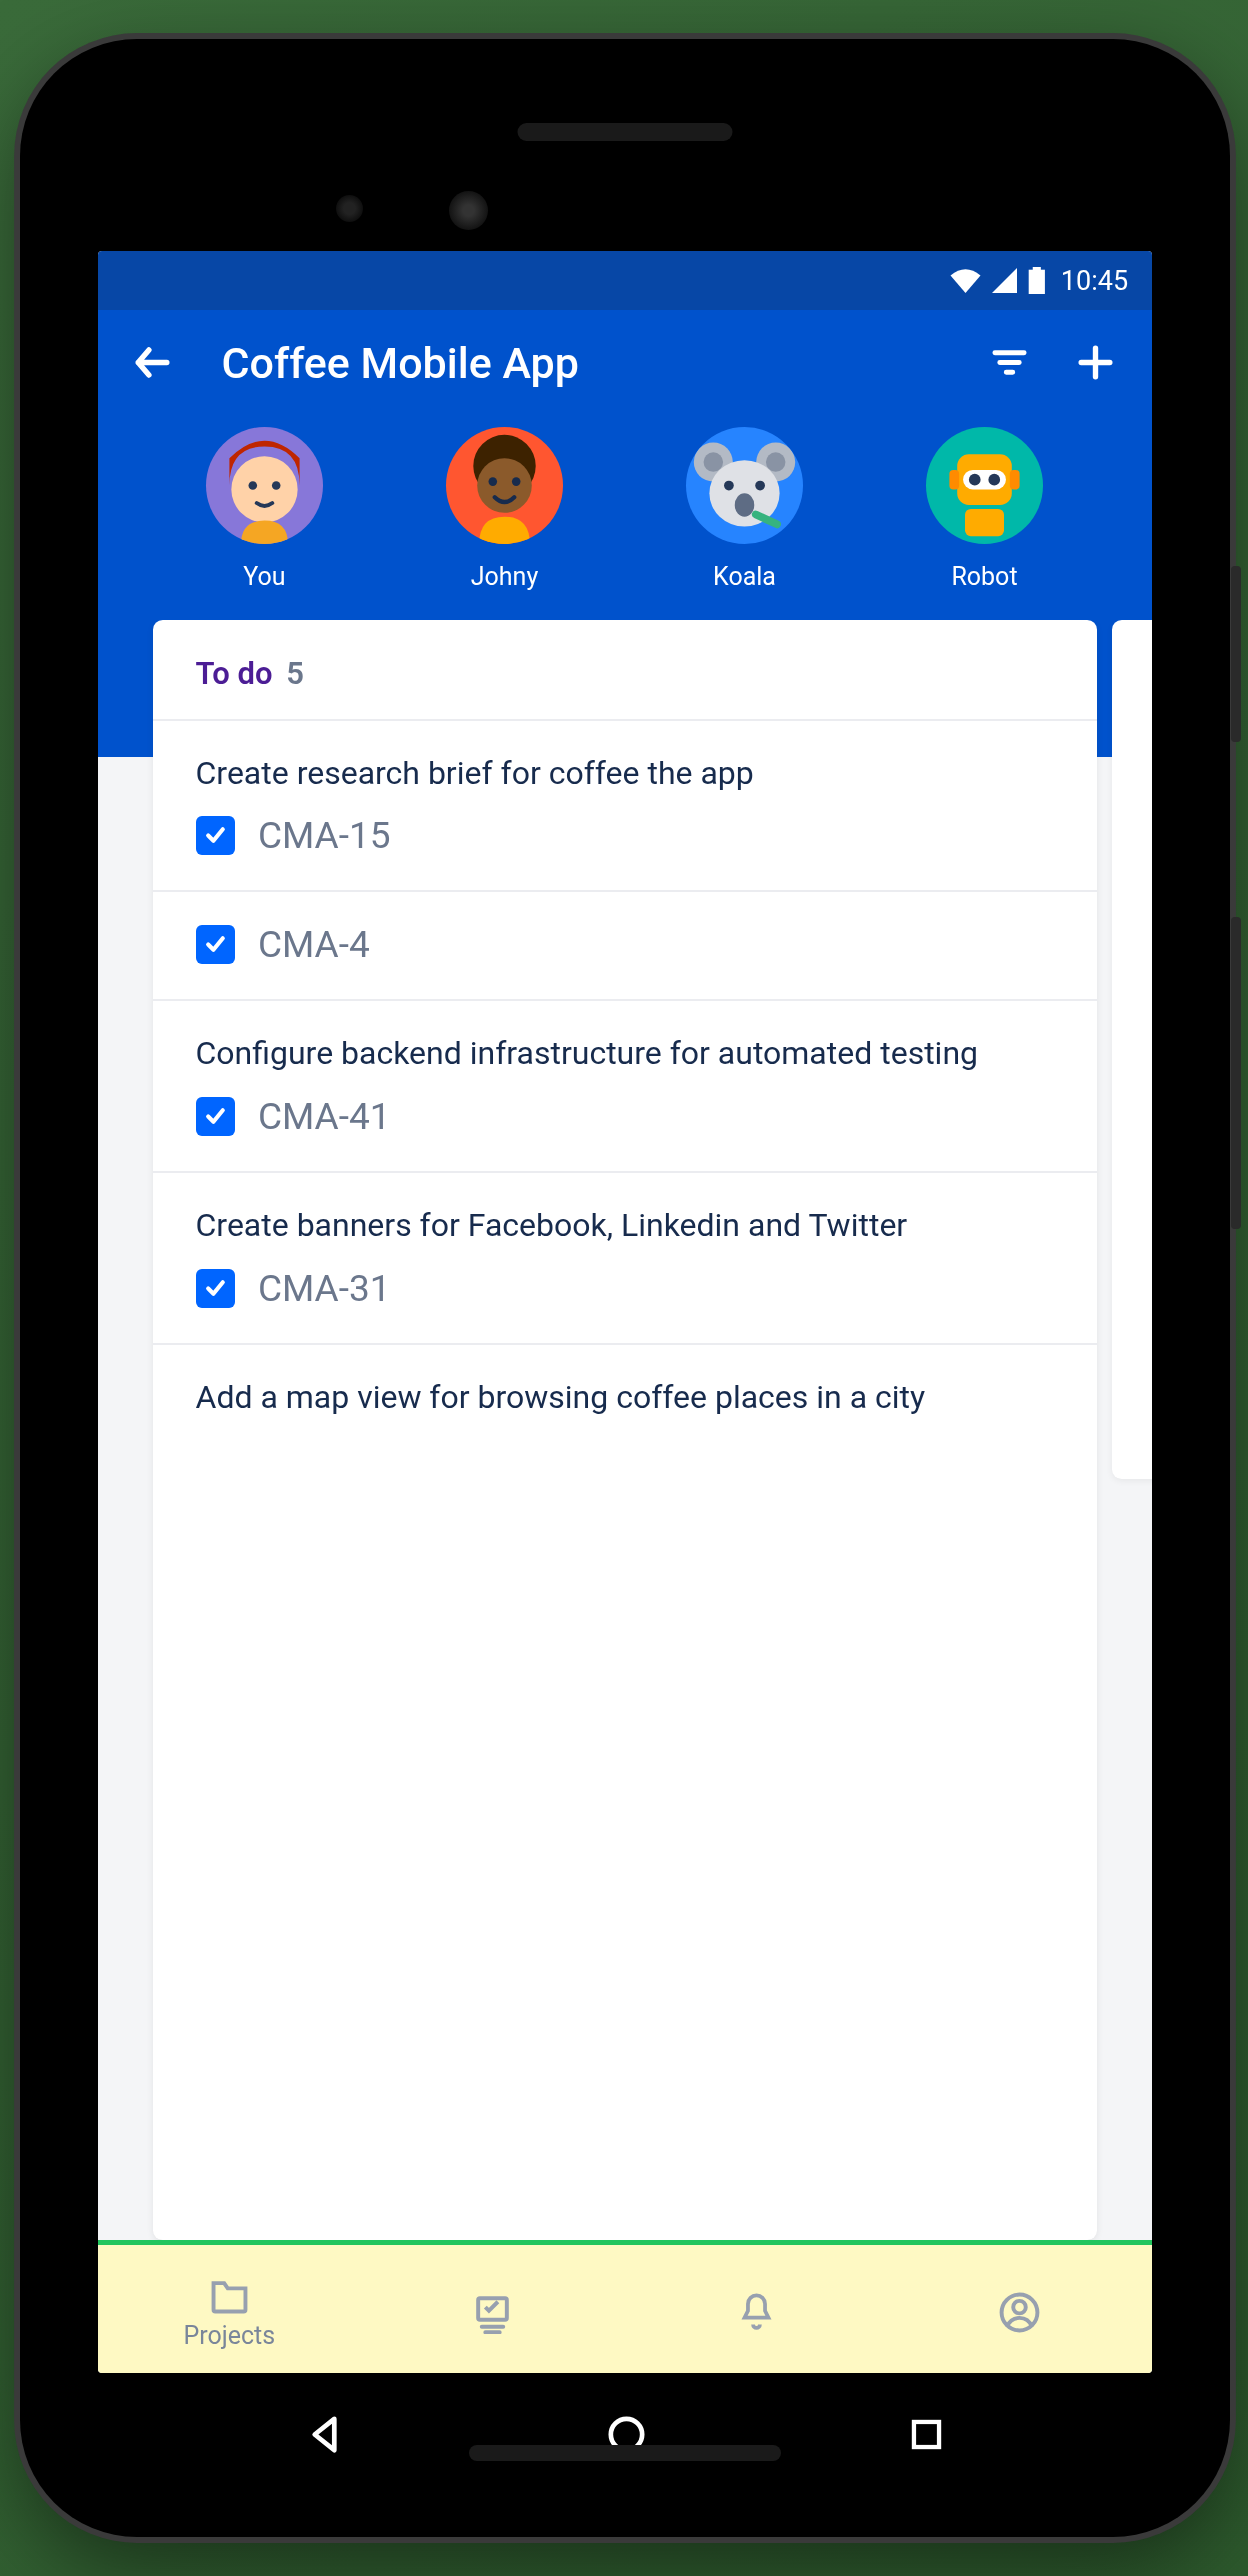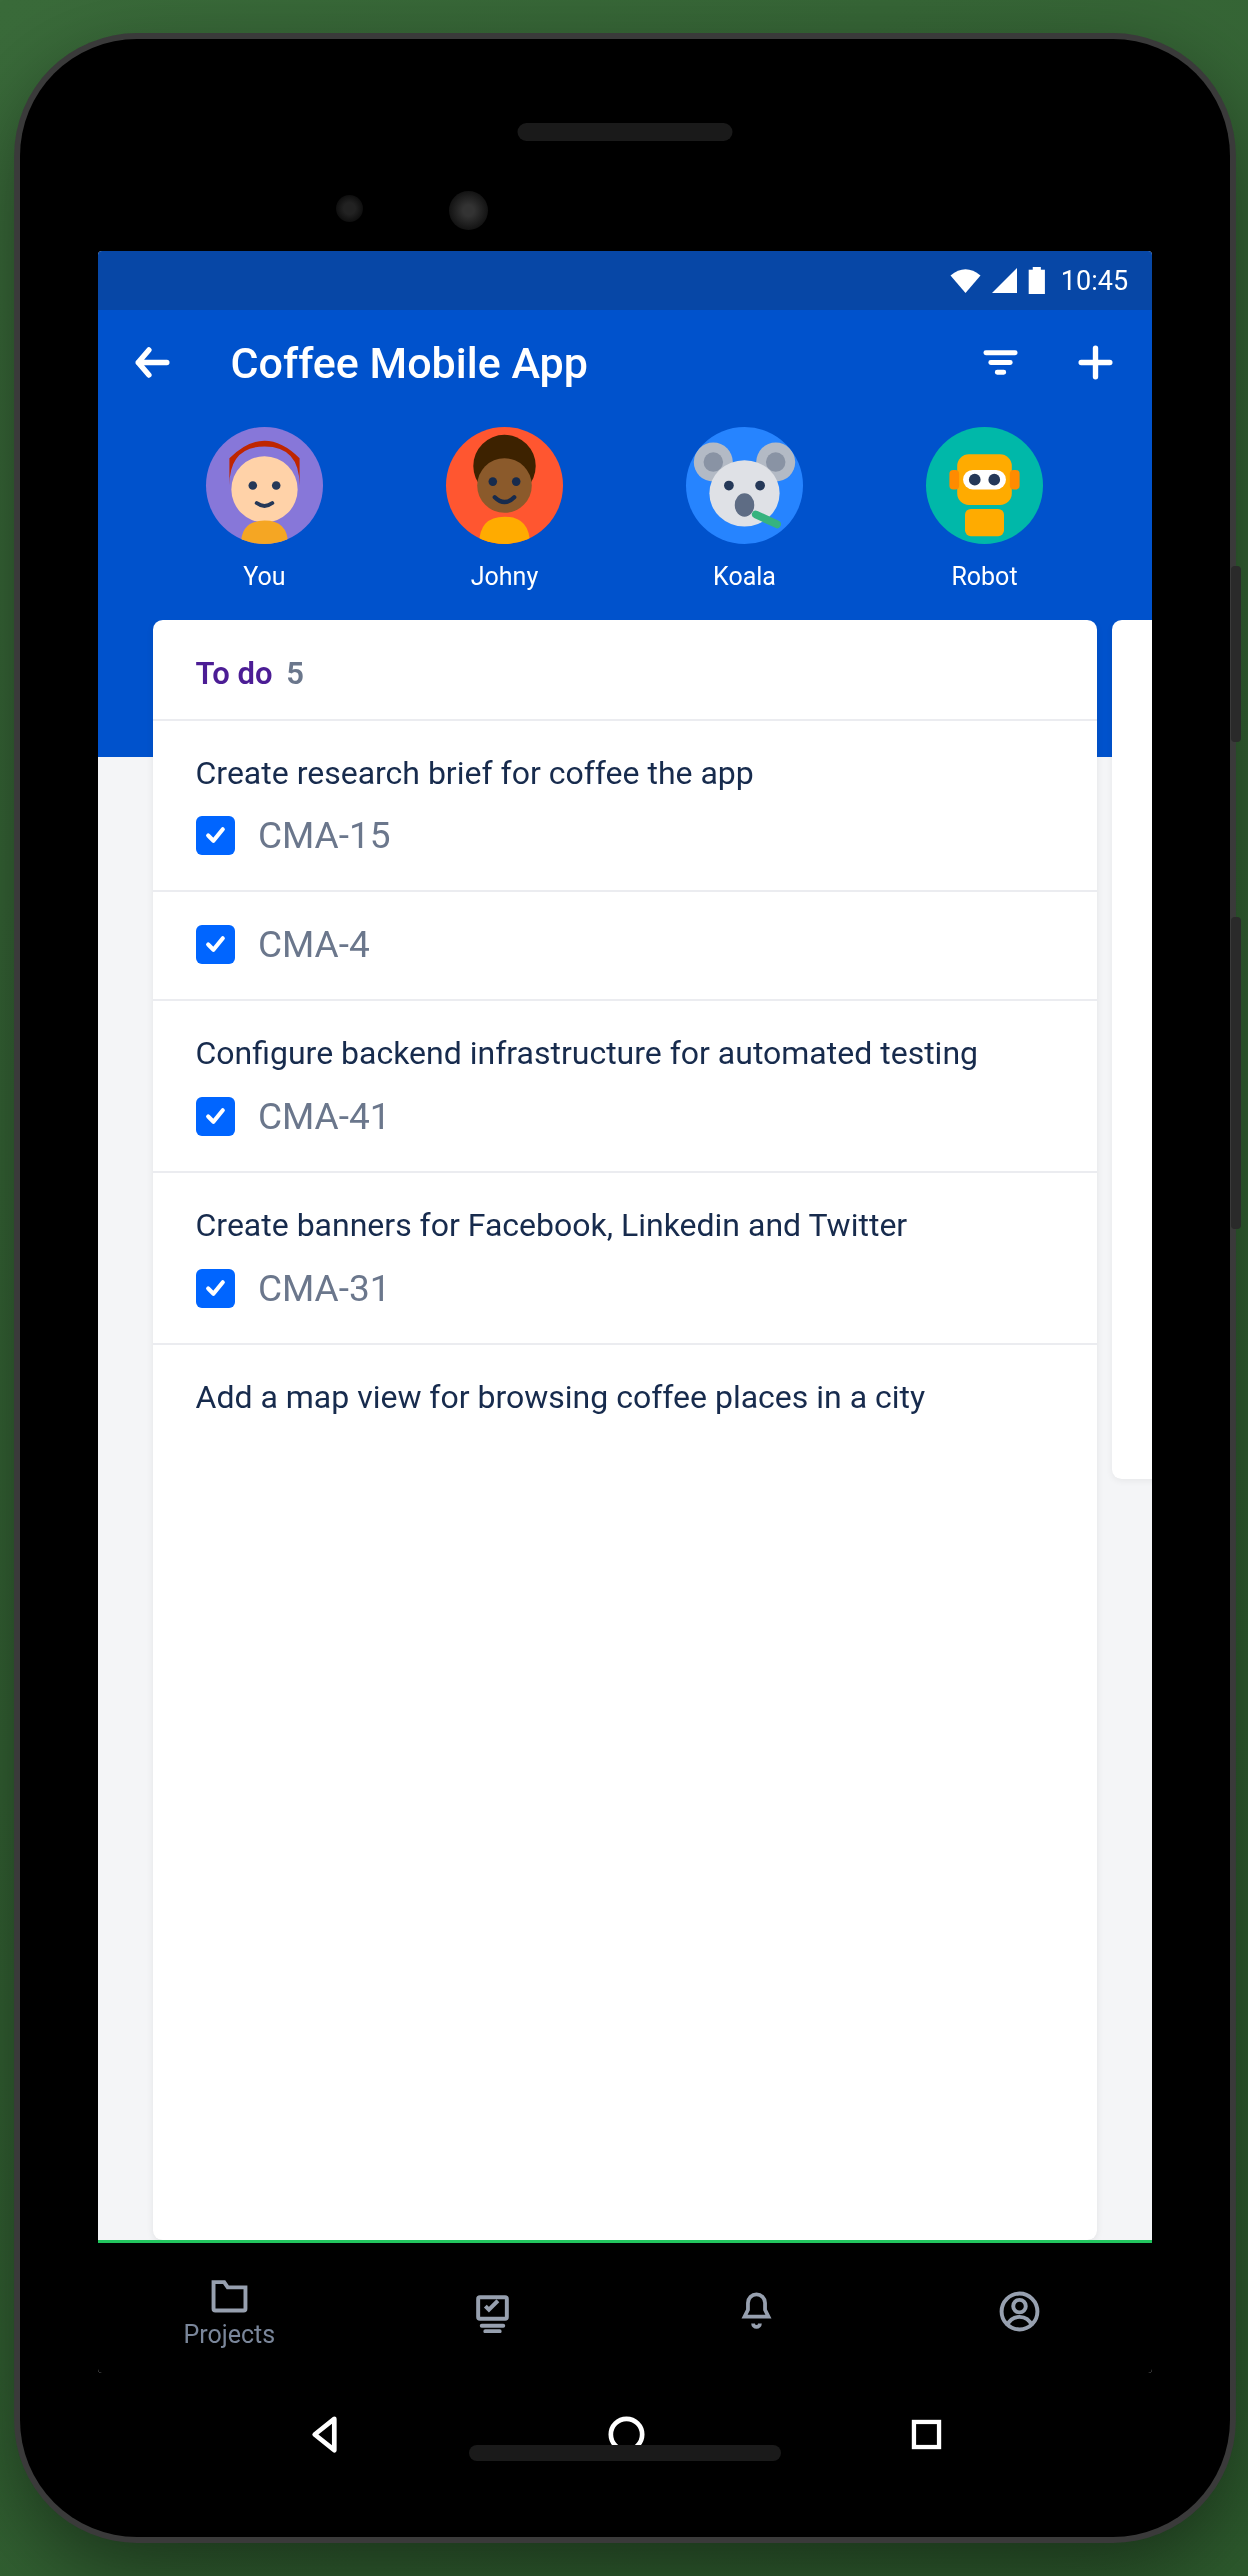--- a/index.html
+++ b/index.html
@@ -110,21 +110,21 @@
   
   .header {
     background: #0052cc;
     color: #fff;
     padding-bottom: 166px;
   }
   .titlebar {
     display: flex;
     align-items: center;
     padding: 27px 31px 23.4px;
-    gap: 26px;
+    gap: 17px;
   }
   .titlebar .back { width: 47px; height: 47px; display:flex; align-items:center; justify-content:center; cursor:pointer;}
   .titlebar .title { flex: 1; font-size: 43px; font-weight: 500; text-align: left; padding-left: 29px;}
   .titlebar .act { width: 51px; height: 51px; display:flex; align-items:center; justify-content:center; cursor:pointer; margin-left: 17.6px;}
   .titlebar svg { stroke: #fff; fill: none; }
 
   .avatars {
     display: flex;
     justify-content: space-around;
     padding: 15.6px 47px 0;
@@ -204,22 +204,22 @@
     justify-content: center;
   }
   .card-key {
     color: #6b778c;
     font-size: 37px;
   }
 
   
   .tabbar {
     height: 133px;
-    background: #000000;
-    border-top: 3px solid #22c55e;
+    background: #fef9c3;
+    border-top: 5px solid #22c55e;
     display: flex;
     justify-content: space-around;
     align-items: center;
     padding-top: 7.8px;
   }
   .tab {
     display: flex;
     flex-direction: column;
     align-items: center;
     gap: 5.9px;

